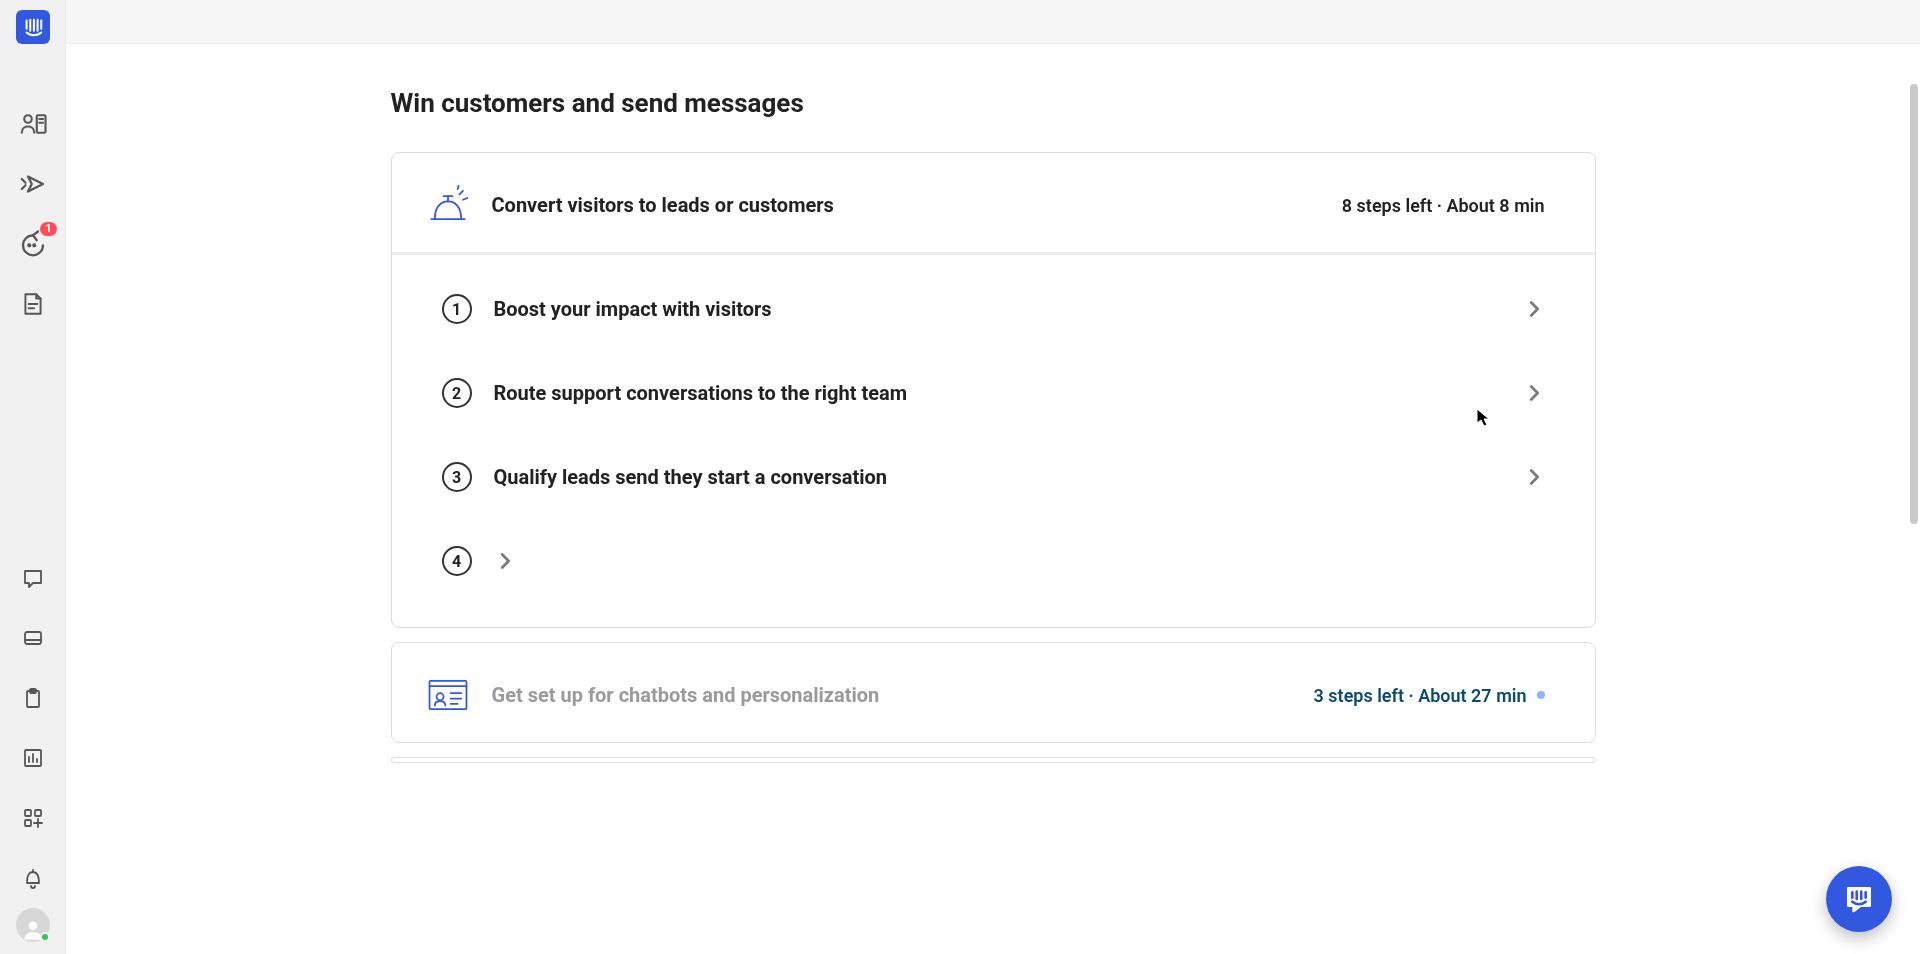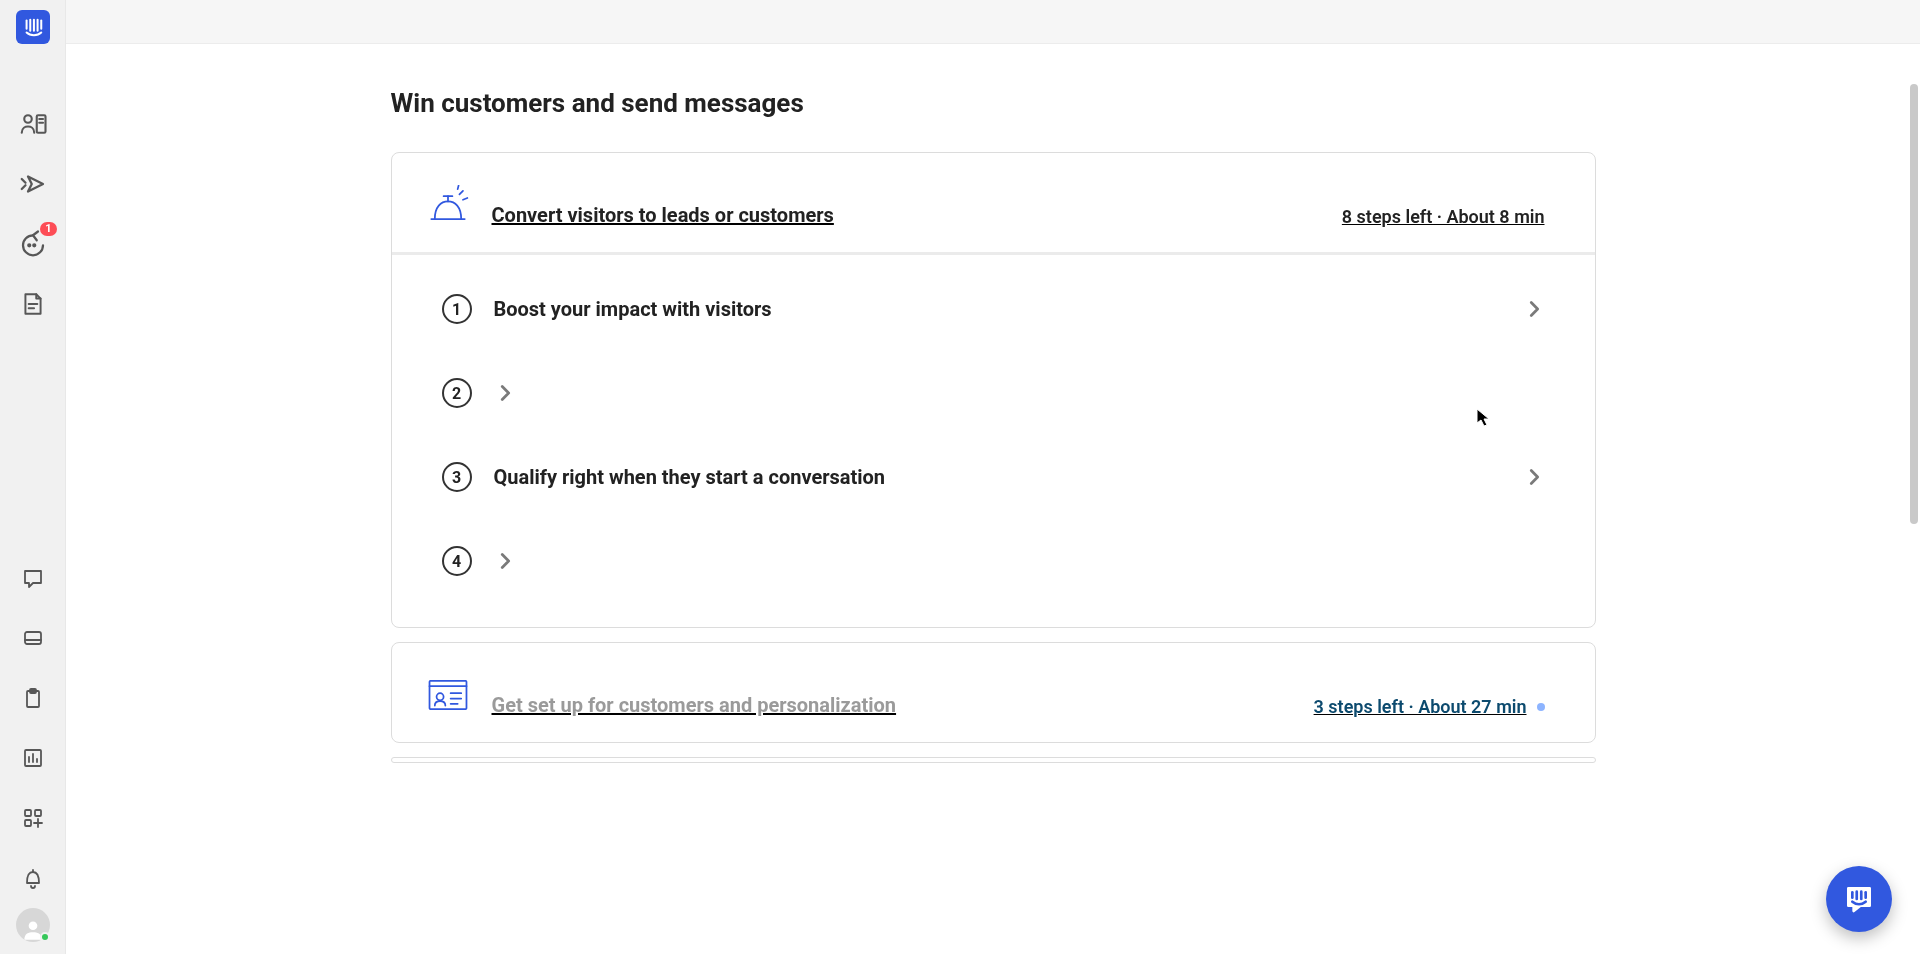--- a/index.html
+++ b/index.html
@@ -127,24 +127,23 @@
   margin-bottom: 14px;
   overflow: hidden;
 }
 .progress-line {
   height: 3px;
   background: #ebebeb;
   width: 100%;
 }
 .card-head {
   display: flex;
-  align-items: flex-end;
+  align-items: center;
   padding: 30px 50px 25px 34px;
   cursor: pointer;
-  text-decoration: underline;
 }
 .card-head.muted .card-title { color: #9a9a9a; }
 .card-icon {
   width: 44px;
   height: 44px;
   display: flex;
   align-items: center;
   justify-content: center;
   color: #3158df;
   margin-right: 22px;
@@ -387,27 +386,28 @@
       <div class="steps">
         <div class="step-row">
           <div class="step-num">1</div>
           <div class="step-label">Boost your impact with visitors</div>
           <svg class="chev" viewBox="0 0 24 24" fill="none" stroke="currentColor" stroke-width="3" stroke-linecap="round" stroke-linejoin="round">
               <polyline points="9 5 16 12 9 19"></polyline>
             </svg>
         </div>
         <div class="step-row">
           <div class="step-num">2</div>
+          <div class="step-label">Route support conversations to the right team</div>
           <svg class="chev" viewBox="0 0 24 24" fill="none" stroke="currentColor" stroke-width="3" stroke-linecap="round" stroke-linejoin="round">
               <polyline points="9 5 16 12 9 19"></polyline>
             </svg>
         </div>
         <div class="step-row">
           <div class="step-num">3</div>
-          <div class="step-label">Qualify right when they start a conversation</div>
+          <div class="step-label">Qualify leads send they start a conversation</div>
           <svg class="chev" viewBox="0 0 24 24" fill="none" stroke="currentColor" stroke-width="3" stroke-linecap="round" stroke-linejoin="round">
               <polyline points="9 5 16 12 9 19"></polyline>
             </svg>
         </div>
         <div class="step-row">
           <div class="step-num">4</div>
           <svg class="chev" viewBox="0 0 24 24" fill="none" stroke="currentColor" stroke-width="3" stroke-linecap="round" stroke-linejoin="round">
               <polyline points="9 5 16 12 9 19"></polyline>
             </svg>
         </div>
@@ -420,21 +420,21 @@
           <svg width="44" height="40" viewBox="0 0 50 44" fill="none" stroke="#3158df" stroke-width="2" stroke-linecap="round" stroke-linejoin="round">
             <rect x="4" y="6" width="42" height="32" rx="1"></rect>
             <line x1="4" y1="12" x2="46" y2="12"></line>
             <circle cx="16" cy="24" r="4"></circle>
             <path d="M10 34 C10 30 13 29 16 29 C19 29 22 30 22 34"></path>
             <line x1="28" y1="20" x2="40" y2="20"></line>
             <line x1="28" y1="26" x2="40" y2="26"></line>
             <line x1="28" y1="32" x2="36" y2="32"></line>
           </svg>
         </div>
-        <div class="card-title">Get set up for customers and personalization</div>
+        <div class="card-title">Get set up for chatbots and personalization</div>
         <div class="card-meta muted">
           <span>3 steps left · About 27 min</span>
           <span class="dot-indicator"></span>
         </div>
       </div>
     </section>
 
     <section class="card" style="height:6px;margin-top:0"></section>
   </div>
 

